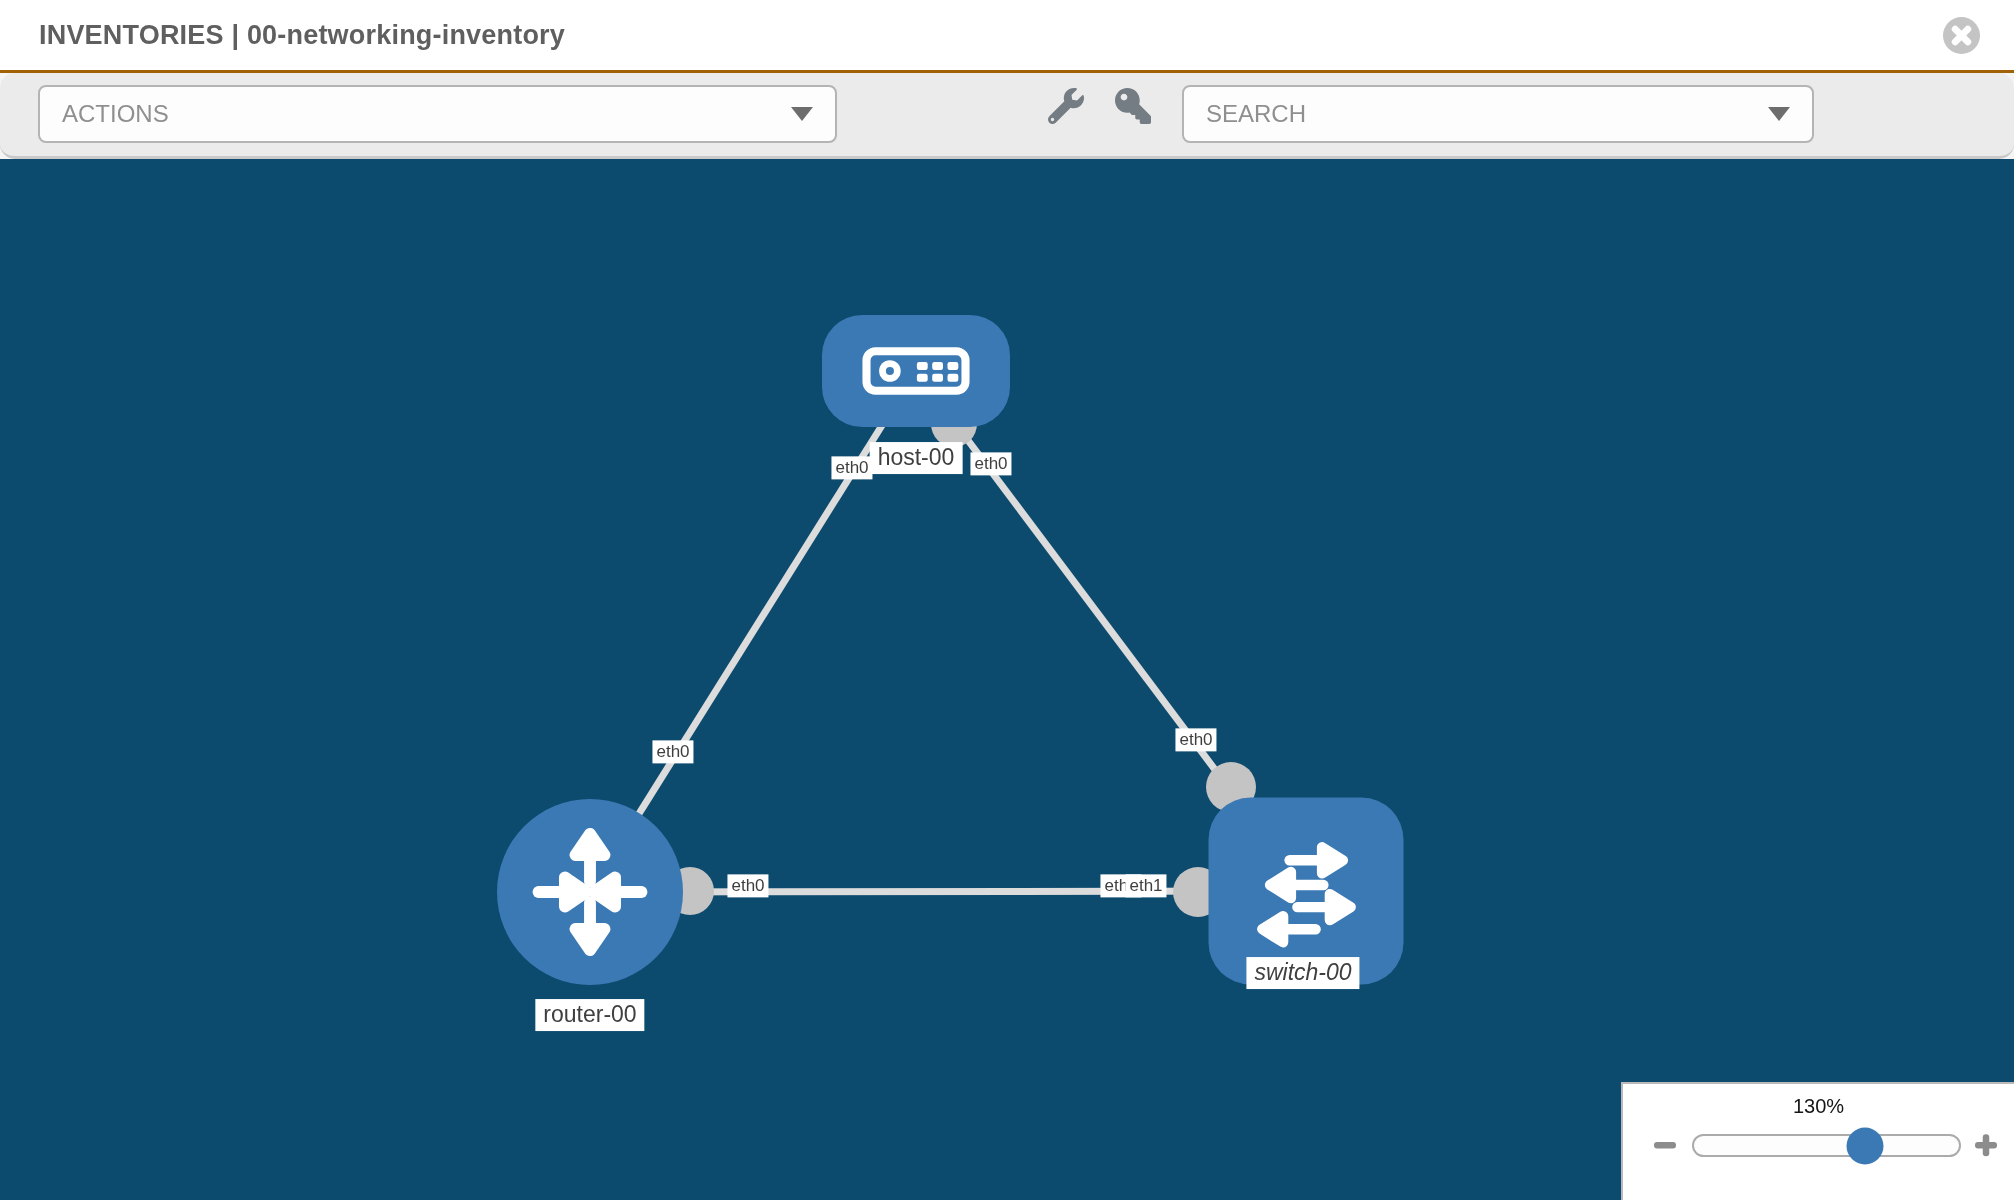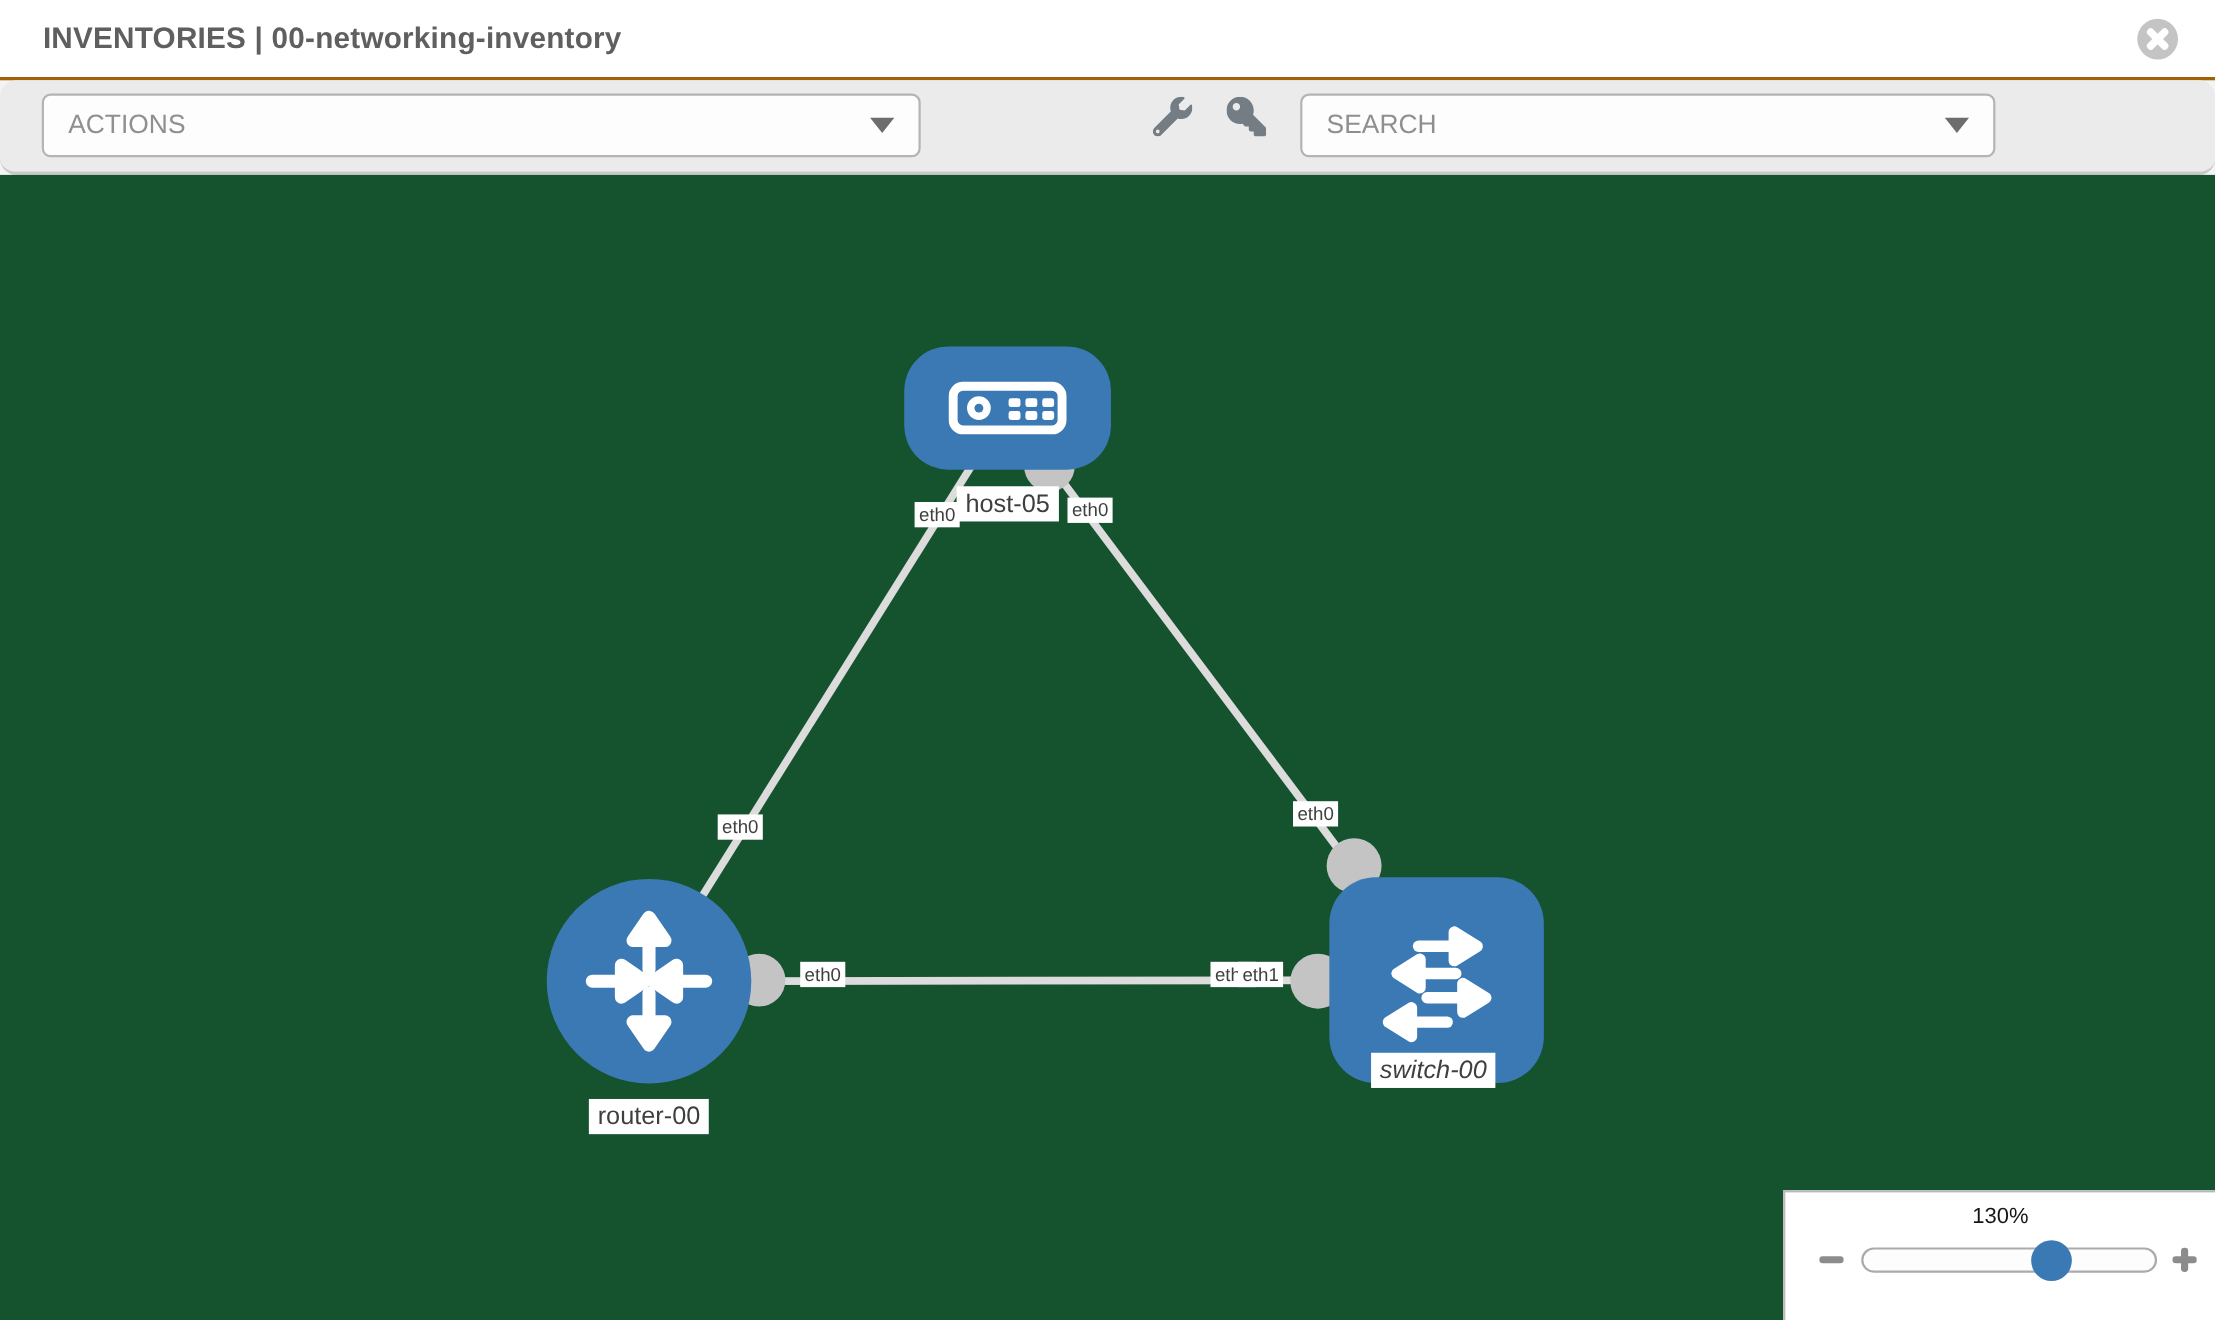--- a/index.html
+++ b/index.html
@@ -26,21 +26,21 @@
   .dd-label{font-size:24px;color:#8f8f8f;}
   .caret{width:0;height:0;border-left:11px solid transparent;
          border-right:11px solid transparent;border-top:14px solid #6d6d6d;}
   .tool-btn{position:absolute;top:9px;width:48px;height:48px;border:none;background:transparent;
          padding:0;cursor:pointer;display:flex;align-items:center;justify-content:center;}
   .tool-btn.wrench{left:1042px;}
   .tool-btn.key{left:1109px;}
   .tool-btn svg{fill:#747c84;}
 
   
-  .canvas{position:absolute;top:159px;left:0;width:2014px;height:1041px;background:#14532d;}
+  .canvas{position:absolute;top:159px;left:0;width:2014px;height:1041px;background:#0c4a6e;}
   #topology-svg{position:absolute;left:0;top:0;}
   .link-line{stroke:#dcdcdc;stroke-width:7;}
   .port{fill:#c4c4c4;}
 
   .node{position:absolute;transform:translate(-50%,-50%);background:#3b79b4;
         display:flex;align-items:center;justify-content:center;cursor:pointer;}
   .node.host{width:188px;height:112px;border-radius:40px;}
   .node.host svg{width:108px;height:56px;}
   .node.router{width:186px;height:186px;border-radius:50%;}
   .node.router svg{width:132px;height:132px;}
@@ -158,21 +158,21 @@
     </g>
   </svg>
       </div>
       <div class="if-label" style="left: 852px; top: 309px;">eth0</div>
       <div class="if-label" style="left: 991px; top: 305px;">eth0</div>
       <div class="if-label" style="left: 673px; top: 593px;">eth0</div>
       <div class="if-label" style="left: 1196px; top: 581px;">eth0</div>
       <div class="if-label" style="left: 748px; top: 727px;">eth0</div>
       <div class="if-label" style="left: 1121px; top: 727px;">eth0</div>
       <div class="if-label" style="left: 1146px; top: 727px;">eth1</div>
-      <div class="node-label" style="left: 916px; top: 299px;">host-05</div>
+      <div class="node-label" style="left: 916px; top: 299px;">host-00</div>
       <div class="node-label" style="left: 590px; top: 856px;">router-00</div>
       <div class="node-label" style="left: 1303px; top: 814px; font-style: italic;">switch-00</div>
     </div>
 
   <div class="zoom-panel">
     <div class="zoom-value">130%</div>
     <button class="zoom-btn zoom-minus">
       <svg viewBox="0 0 26 26" width="26" height="26">
         <rect x="2" y="10" width="22" height="6.5" rx="3"></rect>
       </svg>

